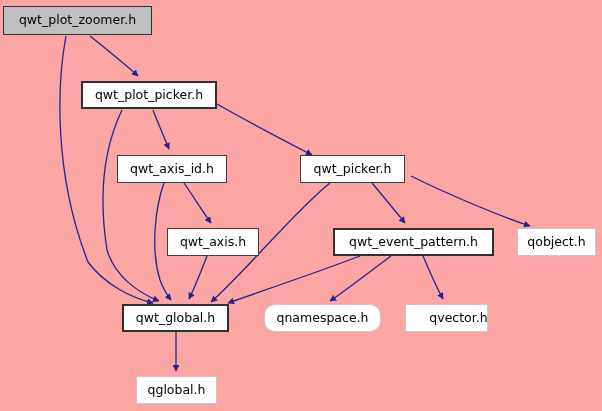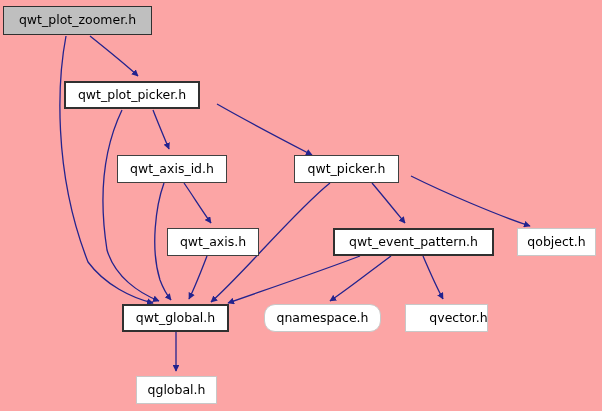--- a/index.html
+++ b/index.html
@@ -83,27 +83,27 @@
         <path d="M 391,256 C 372,270 348,289 330,301" fill="none" stroke="#23238e" stroke-width="1.3" marker-end="url(#arrow)"></path>
         <path d="M 423,256 C 429,270 437,288 443,299" fill="none" stroke="#23238e" stroke-width="1.3" marker-end="url(#arrow)"></path>
         <path d="M 176,332 C 176,344 176,361 176,371" fill="none" stroke="#23238e" stroke-width="1.3" marker-end="url(#arrow)"></path>
       </g>
   </svg>
 
   <div id="nodes-group">
       <div class="node node-root" style="left: 3px; top: 6px; width: 149px; height: 29px;">
         <span class="node-label">qwt_plot_zoomer.h</span>
       </div>
-      <div class="node node-bold" style="left: 64px; top: 81px; width: 136px; height: 28px;">
+      <div class="node node-bold" style="left: 81px; top: 81px; width: 136px; height: 28px;">
         <span class="node-label">qwt_plot_picker.h</span>
       </div>
       <div class="node node-normal" style="left: 117px; top: 155px; width: 110px; height: 28px;">
         <span class="node-label">qwt_axis_id.h</span>
       </div>
-      <div class="node node-normal" style="left: 294px; top: 155px; width: 105px; height: 28px;">
+      <div class="node node-normal" style="left: 300px; top: 155px; width: 105px; height: 28px;">
         <span class="node-label">qwt_picker.h</span>
       </div>
       <div class="node node-normal" style="left: 167px; top: 228px; width: 92px; height: 28px;">
         <span class="node-label">qwt_axis.h</span>
       </div>
       <div class="node node-bold" style="left: 333px; top: 228px; width: 161px; height: 28px;">
         <span class="node-label">qwt_event_pattern.h</span>
       </div>
       <div class="node node-ext" style="left: 517px; top: 228px; width: 79px; height: 28px;">
         <span class="node-label">qobject.h</span>

